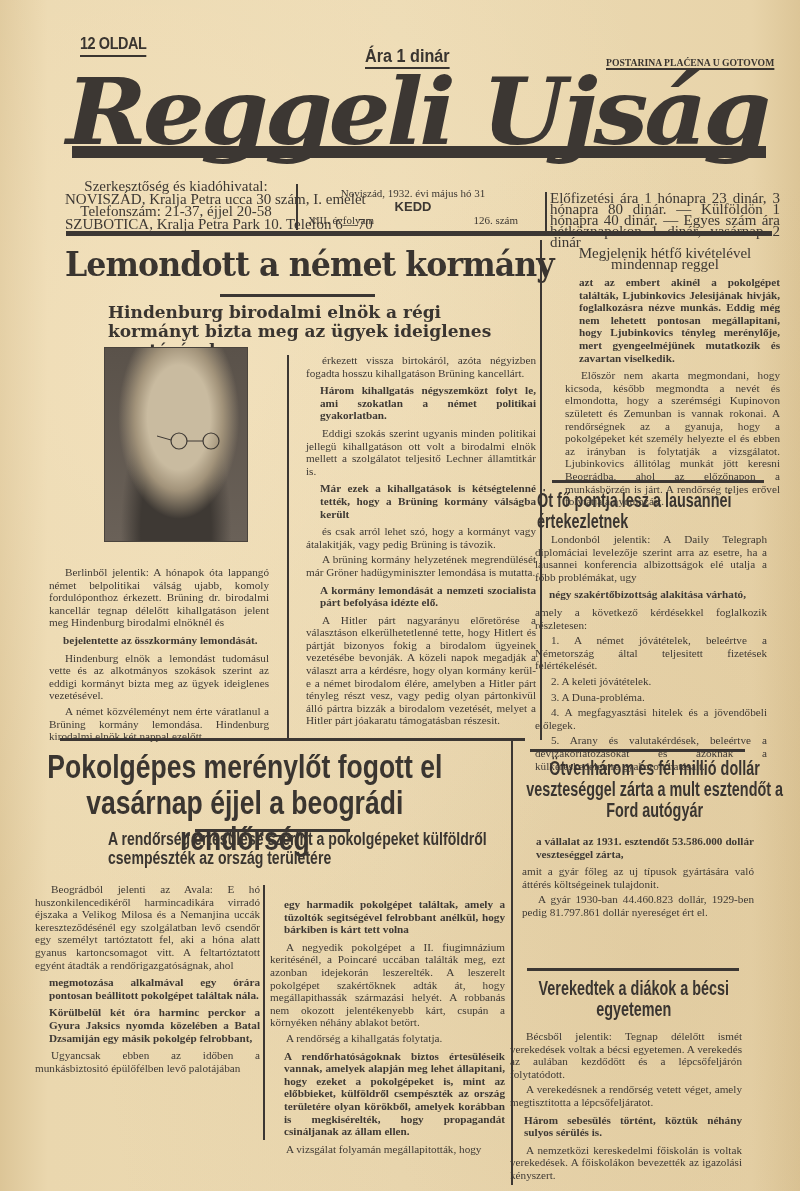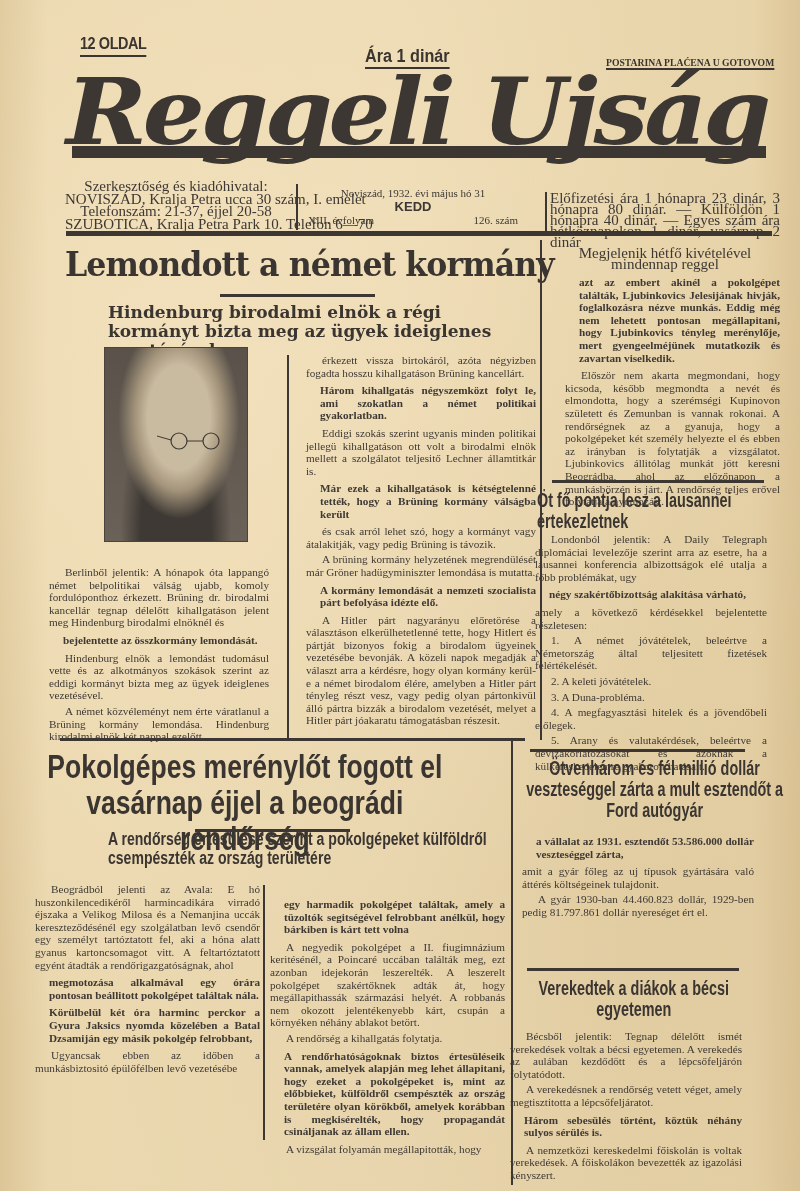--- a/index.html
+++ b/index.html
@@ -114,36 +114,36 @@
 
 <div class="abs col" style="left:565px;top:271px;width:215px;" id="bomb0">
     <p class="bold">azt az embert akinél a pokolgépet találták, Ljubinkovics Jelesijának hivják, foglalkozásra nézve munkás. Eddig még nem lehetett pontosan megállapitani, hogy Ljubinkovics tényleg merénylője, mert gyengeelméjünek mutatkozik és zavartan viselkedik.</p>
     <p>Először nem akarta megmondani, hogy kicsoda, később megmondta a nevét és elmondotta, hogy a szerémségi Kupinovon született és Zemunban is vannak rokonai. A rendőrségnek az a gyanuja, hogy a pokolgépeket két személy helyezte el és ebben az irányban is folytatják a vizsgálatot. Ljubinkovics állitólag munkát jött keresni Beográdba, ahol az előzőnapon a munkásbörzén is járt. A rendőrség teljes erővel folytatja a nyomozást.</p>
   </div>
 <div class="rule" style="left:552px;top:480px;width:212px;height:3px;"></div>
 <div class="abs h-cond rh" style="left:537px;top:490px;">Öt fő pontja lesz a lausannei értekezletnek</div>
 <div class="abs col" style="left:535px;top:533px;width:232px;" id="laus">
     <p>Londonból jelentik: A Daily Telegraph diplomáciai levelezője szerint arra az esetre, ha a lausannei konferencia albizottságok elé utalja a főbb problémákat, ugy</p>
     <p class="bold">négy szakértőbizottság alakitása várható,</p>
-    <p class="noind">amely a következő kérdésekkel bejelentette részletesen:</p>
+    <p class="noind">amely a következő kérdésekkel foglalkozik részletesen:</p>
     <p>1. A német jóvátételek, beleértve a Németország által teljesitett fizetések felértékelését.</p>
     <p>2. A keleti jóvátételek.</p>
     <p>3. A Duna-probléma.</p>
     <p>4. A megfagyasztási hitelek és a jövendőbeli előlegek.</p>
     <p>5. Arany és valutakérdések, beleértve a devizakorlátozásokat és azoknak a külkereskedelemre gyakorolt hatásait.</p>
   </div>
 
 <div class="abs h-cond h3">Pokolgépes merénylőt fogott el vasárnap éjjel a beográdi rendőrség</div>
 <div class="rule" style="left:195px;top:829px;width:155px;height:3px;"></div>
 <div class="abs h-cond h4">A rendőrség értesülése szerint a pokolgépeket külföldről csempészték az ország területére</div>
 <div class="abs col" style="left:35px;top:883px;width:225px;" id="bomb1">
     <p>Beográdból jelenti az Avala: E hó huszonkilencedikéről harmincadikára virradó éjszaka a Velikog Milosa és a Nemanjina uccák kereszteződésénél egy szolgálatban levő csendőr egy személyt tartóztatott fel, aki a hóna alatt gyanus kartoncsomagot vitt. A feltartóztatott egyént átadták a rendőrigazgatóságnak, ahol</p>
     <p class="bold">megmotozása alkalmával egy órára pontosan beállitott pokolgépet találtak nála.</p>
     <p class="bold">Körülbelül két óra harminc perckor a Gyura Jaksics nyomda közelében a Batal Dzsamiján egy másik pokolgép felrobbant,</p>
-    <p>Ugyancsak ebben az időben a munkásbiztositó épülőfélben levő vezetésébe</p>
+    <p>Ugyancsak ebben az időben a munkásbiztositó épülőfélben levő palotájában</p>
   </div>
 <div class="vrule" style="left:263px;top:885px;height:255px;width:1.5px;"></div>
 <div class="abs col" style="left:270px;top:893px;width:235px;" id="bomb2">
     <p class="bold">egy harmadik pokolgépet találtak, amely a tüzoltók segitségével felrobbant anélkül, hogy bárkiben is kárt tett volna</p>
     <p>A negyedik pokolgépet a II. fiugimnázium keritésénél, a Poincaré uccában találták meg, ezt azonban idejekorán leszerelték. A leszerelt pokolgépet szakértőknek adták át, hogy megállapithassák származási helyét. A robbanás nem okozott jelentékenyebb kárt, csupán a környéken néhány ablakot betört.</p>
     <p>A rendőrség a kihallgatás folytatja.</p>
     <p class="bold">A rendőrhatóságoknak biztos értesüléseik vannak, amelyek alapján meg lehet állapitani, hogy ezeket a pokolgépeket is, mint az előbbieket, külföldről csempészték az ország területére olyan körökből, amelyek korábban is megkisérelték, hogy propagandát csináljanak az állam ellen.</p>
     <p>A vizsgálat folyamán megállapitották, hogy</p>
   </div>
 <div class="vrule" style="left:511px;top:740px;height:445px;width:1.5px;"></div>

